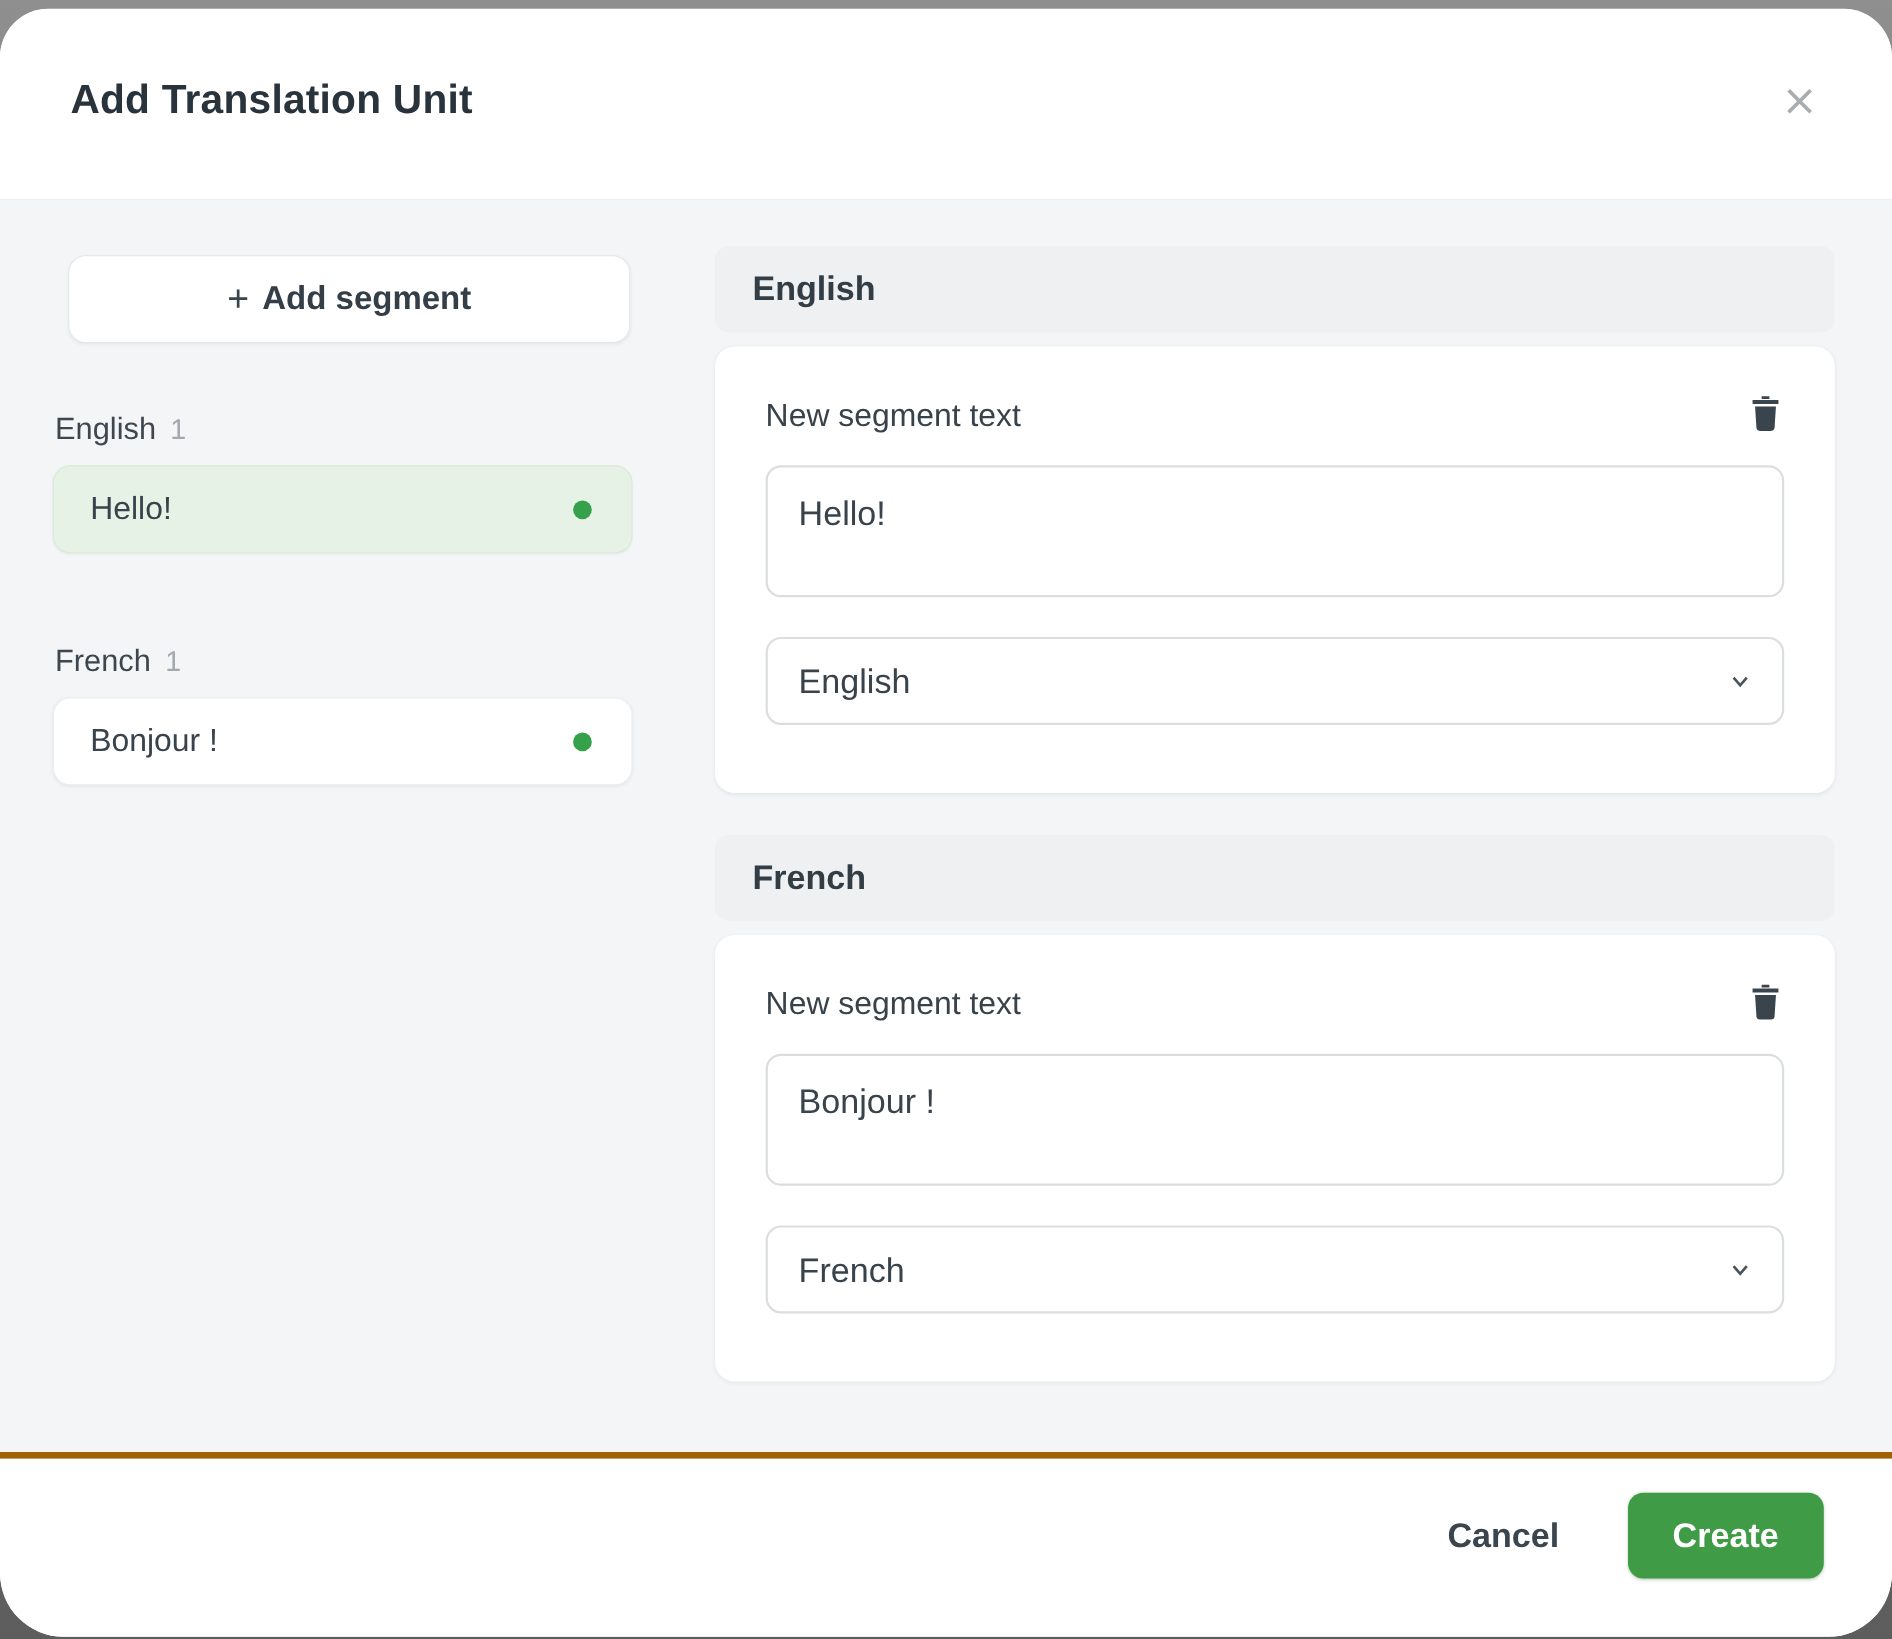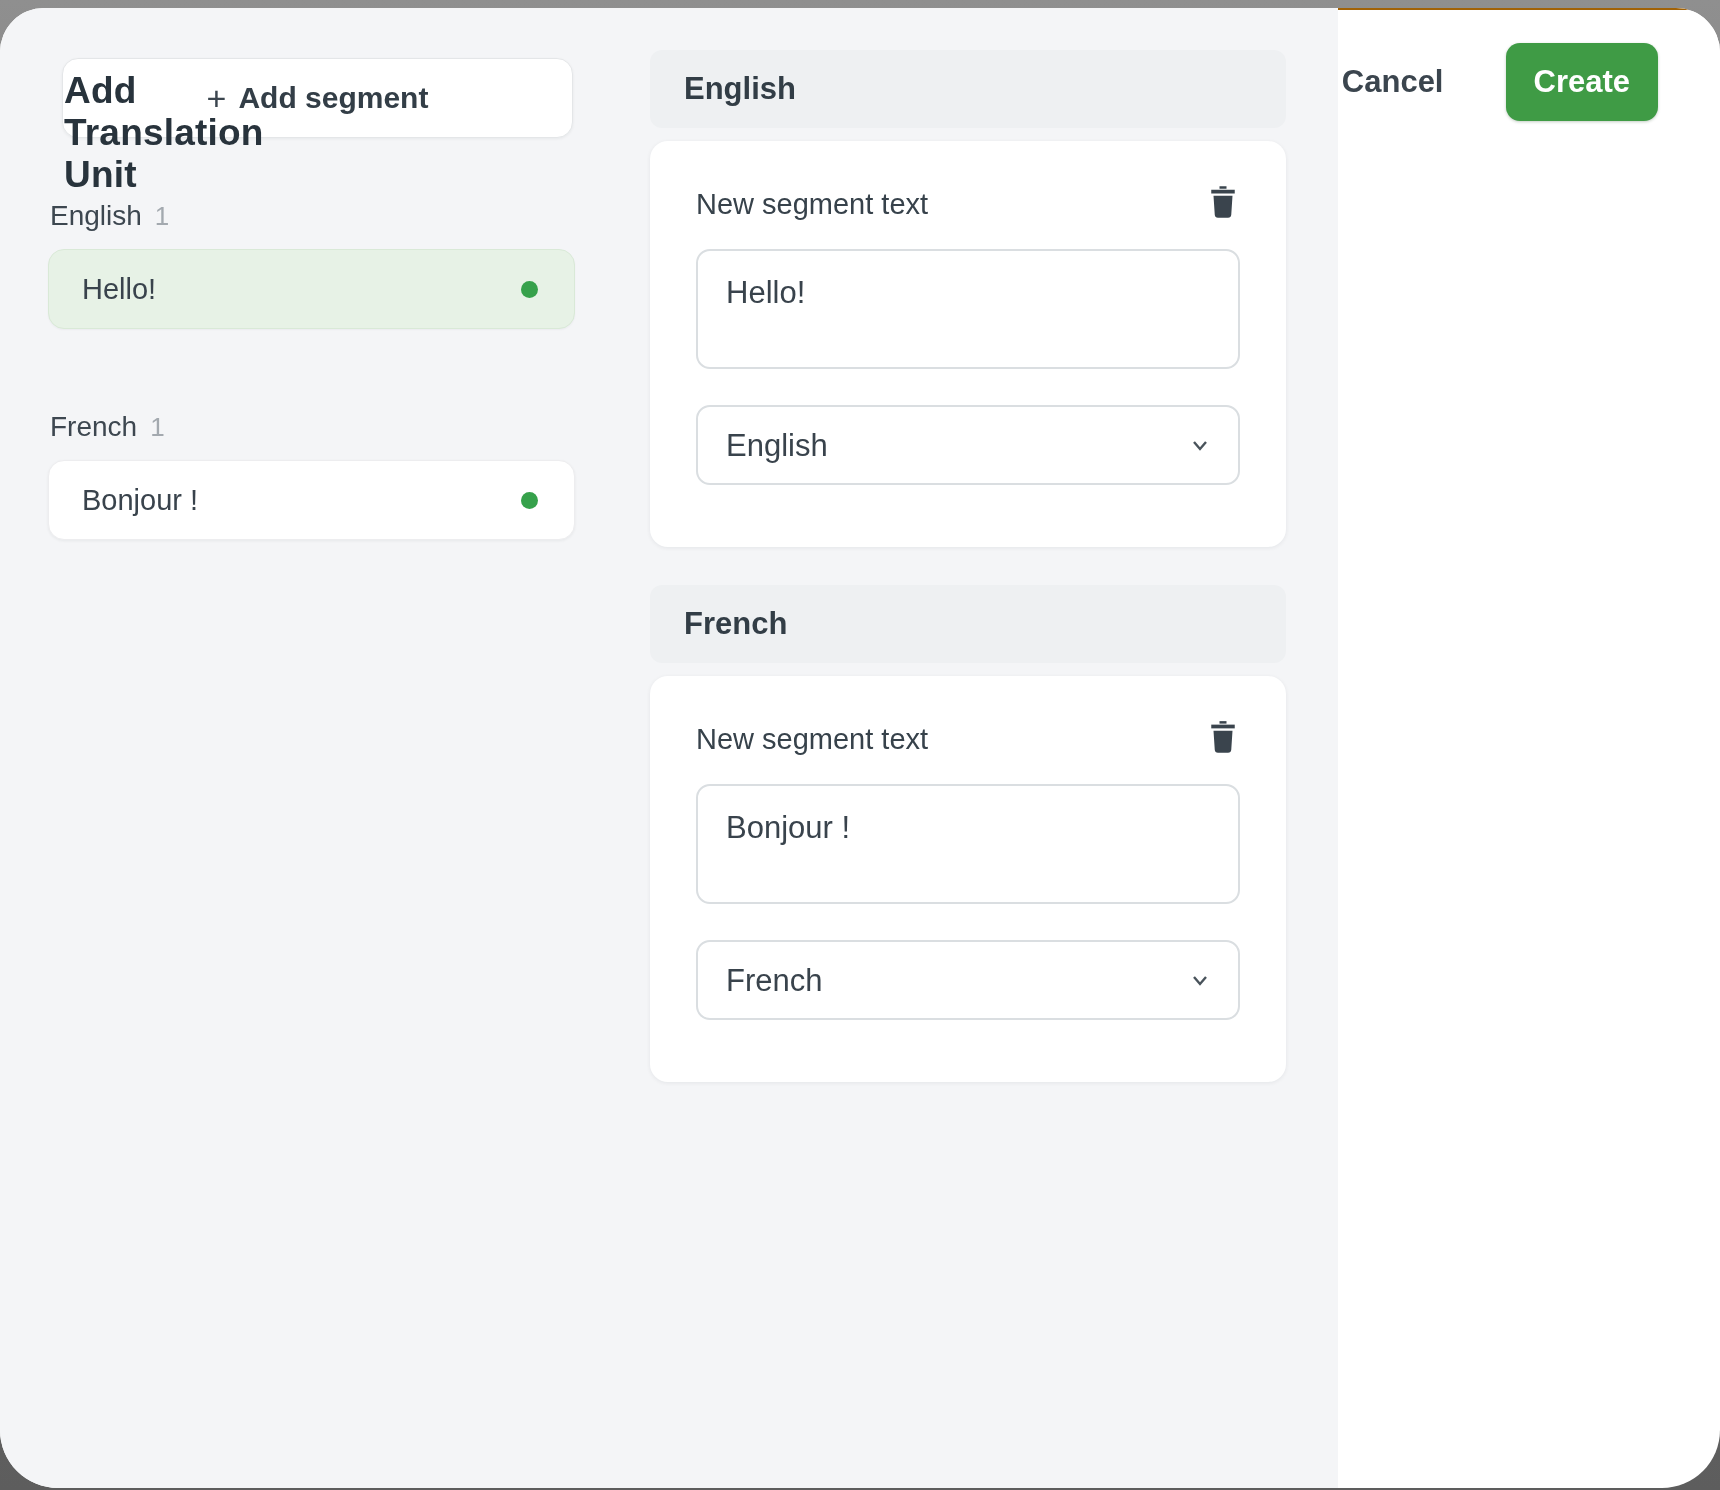--- a/index.html
+++ b/index.html
@@ -15,21 +15,21 @@
     background: linear-gradient(180deg, #8f8f8f 0%, #6f6f6f 55%, #5d5d5d 100%);
     overflow: hidden;
   }
   .modal {
     position: absolute;
     top: 8px; left: 0; right: 0; bottom: 2px;
     background: #ffffff;
     border-radius: 44px 44px 58px 58px;
     overflow: hidden;
     display: flex;
-    flex-direction: row;
+    flex-direction: column;
   }
   
   .modal-header {
     position: relative;
     height: 174px;
     background: #ffffff;
     flex: 0 0 auto;
     border-bottom: 1px solid #ebedee;
   }
   .modal-title {
@@ -200,21 +200,21 @@
     top: 50%;
     transform: translateY(-50%);
     pointer-events: none;
     display: flex;
   }
   
   .modal-footer {
     flex: 0 0 auto;
     height: 168px;
     background: #ffffff;
-    border-top: 2px solid #a16207;
+    border-top: 6px solid #a16207;
     display: flex;
     align-items: center;
     justify-content: flex-end;
     padding: 0 62px 22px 0;
   }
   .cancel-btn {
     background: transparent;
     border: none;
     font-family: inherit;
     font-size: 31px;
@@ -222,21 +222,21 @@
     color: #3b454e;
     cursor: pointer;
     margin-right: 58px;
     padding: 10px 4px;
   }
   .create-btn {
     background: #3f9b45;
     border: none;
     border-radius: 14px;
     height: 78px;
-    padding: 0 28px;
+    padding: 0 41px;
     font-family: inherit;
     font-size: 31px;
     font-weight: 700;
     color: #ffffff;
     cursor: pointer;
     box-shadow: 0 1px 3px rgba(20,60,25,0.25);
   }
 </style>
 </head>
 <body>

